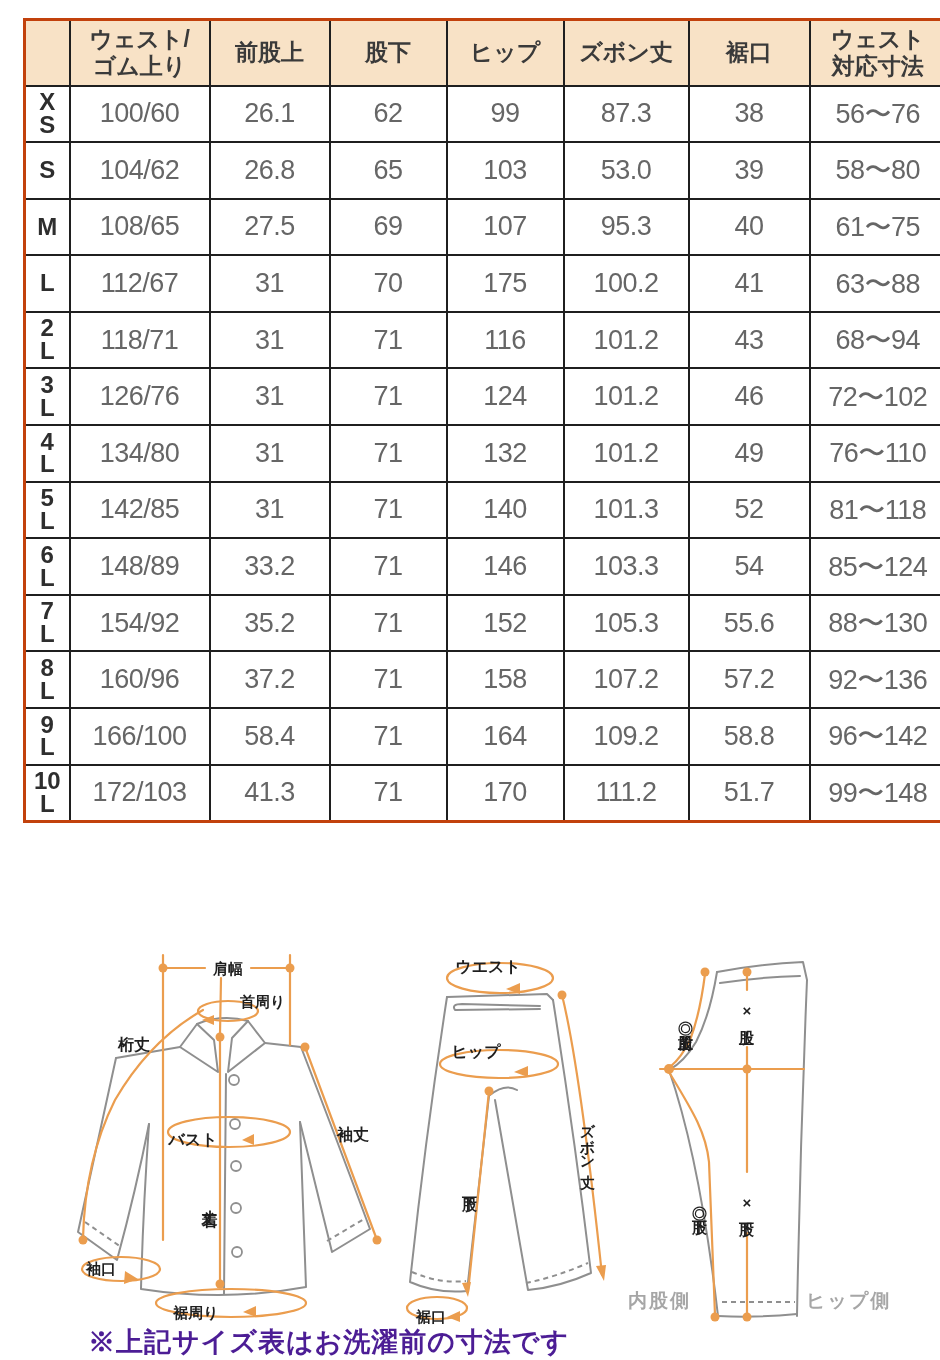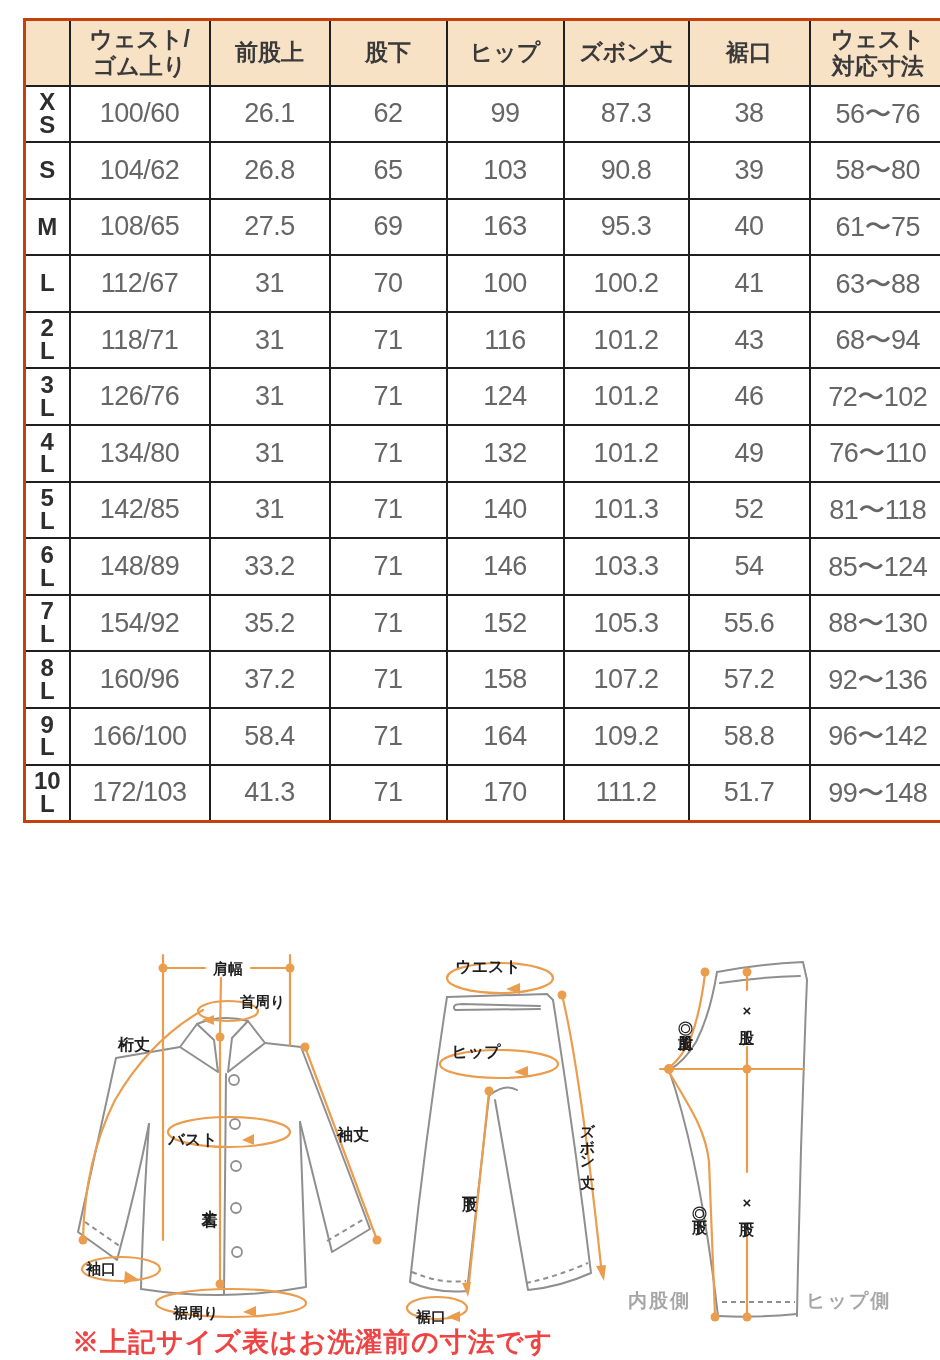--- a/index.html
+++ b/index.html
@@ -46,22 +46,22 @@
   text.dlabel {
     font-family:"Liberation Sans", sans-serif; font-weight:bold;
     font-size:15px; fill:#1e1e1e;
   }
   text.big { font-size:16px; }
   text.vt { writing-mode:vertical-rl; text-orientation:upright; }
   text.gray-label { font-weight:bold; font-size:19px; fill:#a6a6a6; letter-spacing:2px; }
 
   
   .note {
-    position:absolute; left:72px; top:1324px; width:840px;
-    font-size:27px; font-weight:bold; color:#ef4444; letter-spacing:1px;
+    position:absolute; left:88px; top:1324px; width:840px;
+    font-size:27px; font-weight:bold; color:#4c1d95; letter-spacing:1px;
   }
 </style>
 </head>
 <body>
 
 <div id="screen">
 
   <table class="size-table">
     <colgroup>
       <col style="width:45px">
@@ -98,40 +98,40 @@
           <td class="val">87.3</td>
           <td class="val">38</td>
           <td class="val">56〜76</td>
         </tr>
         <tr>
           <td class="size">S</td>
           <td class="val">104/62</td>
           <td class="val">26.8</td>
           <td class="val">65</td>
           <td class="val">103</td>
-          <td class="val">90.8</td>
+          <td class="val">53.0</td>
           <td class="val">39</td>
           <td class="val">58〜80</td>
         </tr>
         <tr>
           <td class="size">M</td>
           <td class="val">108/65</td>
           <td class="val">27.5</td>
           <td class="val">69</td>
-          <td class="val">163</td>
+          <td class="val">107</td>
           <td class="val">95.3</td>
           <td class="val">40</td>
           <td class="val">61〜75</td>
         </tr>
         <tr>
           <td class="size">L</td>
           <td class="val">112/67</td>
           <td class="val">31</td>
           <td class="val">70</td>
-          <td class="val">100</td>
+          <td class="val">175</td>
           <td class="val">100.2</td>
           <td class="val">41</td>
           <td class="val">63〜88</td>
         </tr>
         <tr>
           <td class="size">2
 L</td>
           <td class="val">118/71</td>
           <td class="val">31</td>
           <td class="val">71</td>

